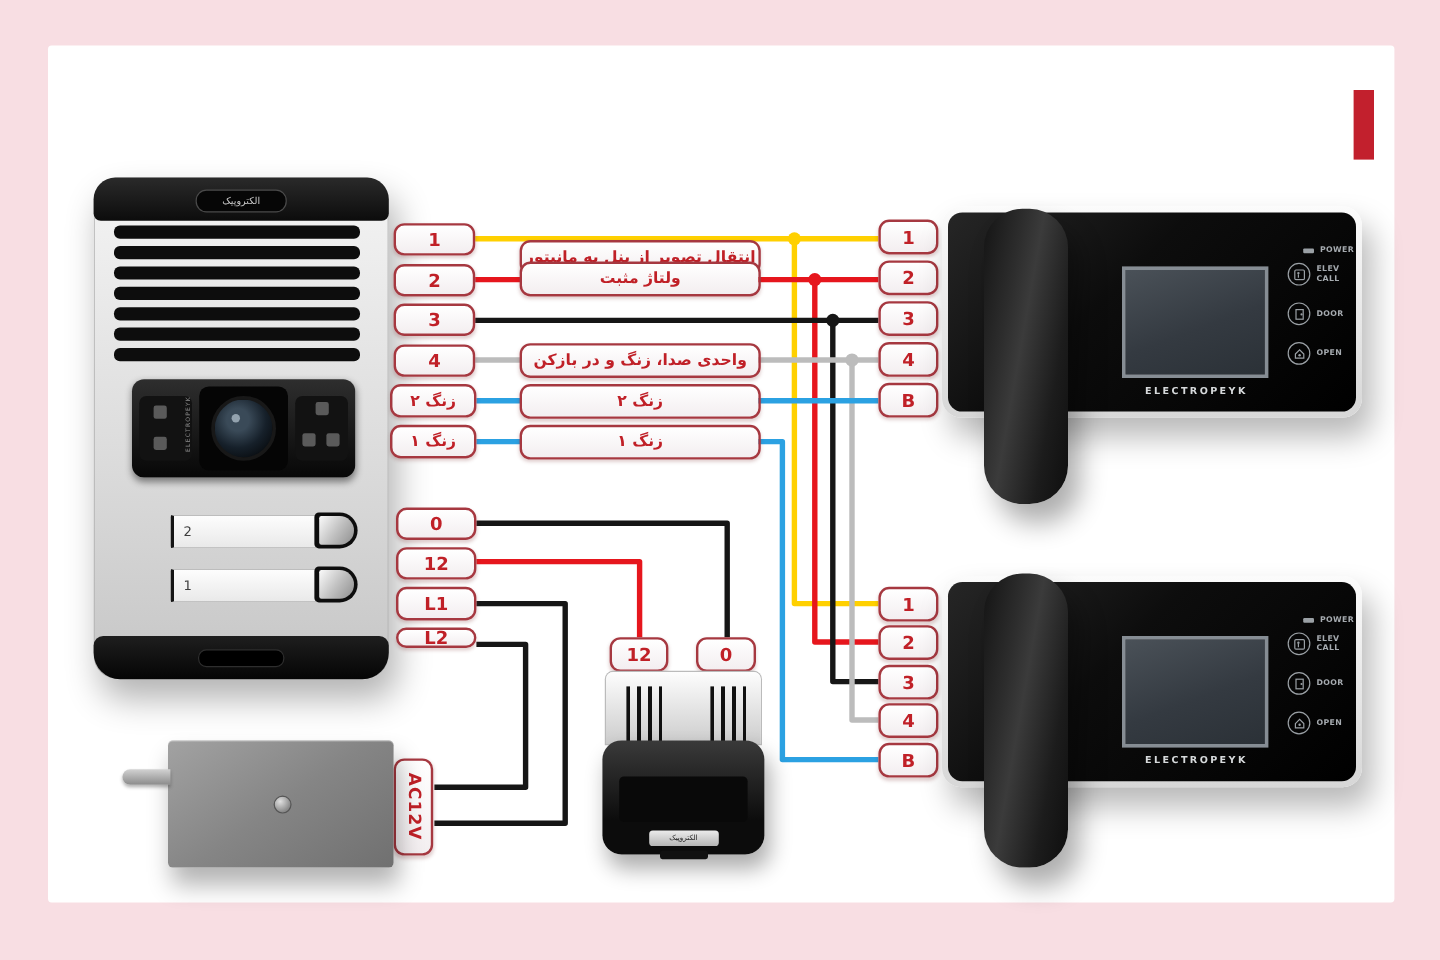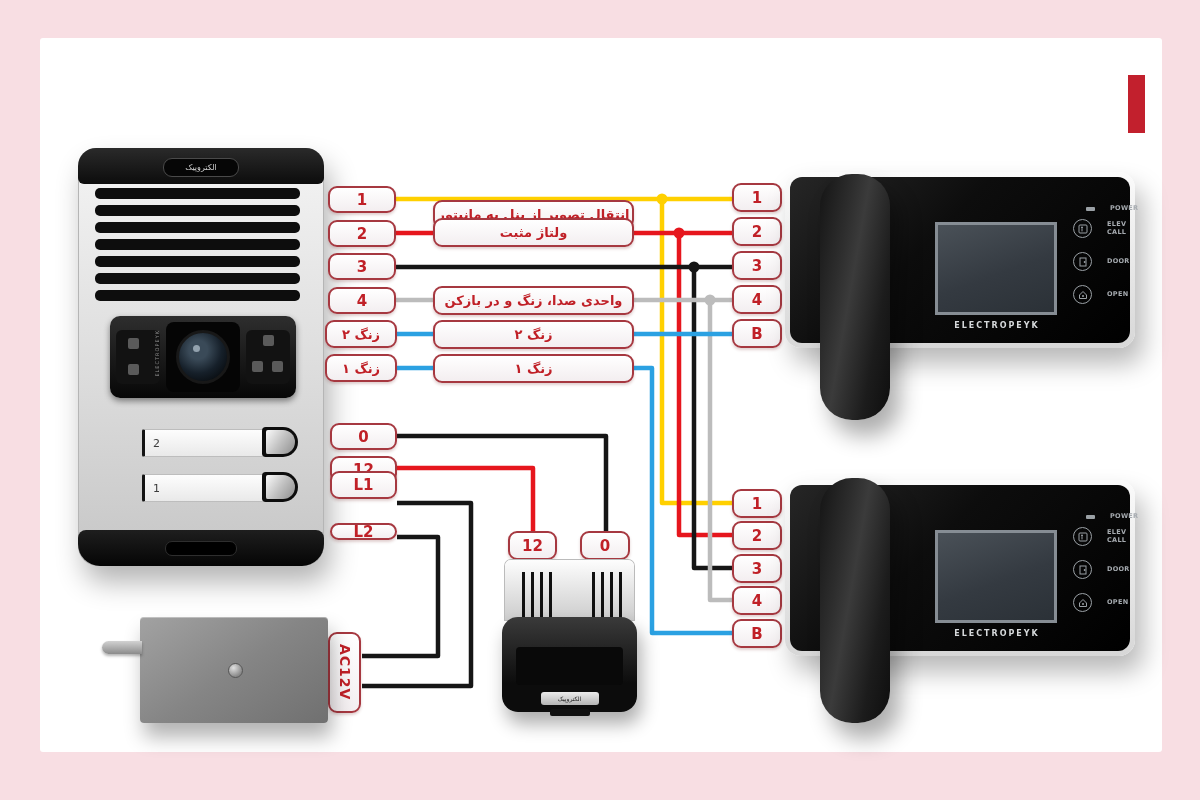--- a/index.html
+++ b/index.html
@@ -46,21 +46,21 @@
   .panel-cap-bot{position:absolute;left:0;bottom:0;width:100%;height:36px;background:linear-gradient(180deg,#1e1e1e,#050505);border-radius:8px 8px 22px 22px;}
   .panel-notch{position:absolute;left:50%;bottom:10px;transform:translateX(-50%);width:70px;height:13px;background:#000;border:1px solid #2e2e2e;border-radius:7px;}
 
   
   .monitor{position:absolute;width:350px;height:176px;z-index:2;background:linear-gradient(180deg,#fbfbfb,#d7d7d7);border-radius:16px;
            box-shadow:8px 16px 26px rgba(0,0,0,.28);}
   .mface{position:absolute;left:5px;top:5px;right:5px;bottom:5px;border-radius:12px;background:linear-gradient(135deg,#262626 0%,#0d0d0d 40%,#000 100%);}
   .mscreen{position:absolute;left:145px;top:45px;width:122px;height:93px;box-sizing:border-box;border:3px solid #868d94;
            background:linear-gradient(160deg,#4a5158 0%,#343a41 55%,#2b3137 100%);}
   .mbrand{position:absolute;left:147px;top:144px;width:120px;text-align:center;font-size:8px;font-weight:bold;letter-spacing:2px;color:#d6d9db;}
-  .mrow{position:absolute;display:flex;align-items:center;gap:15px;color:#a6abb0;justify-content:flex-end;}
+  .mrow{position:absolute;display:flex;align-items:center;gap:5px;color:#a6abb0;justify-content:flex-end;}
   .mtext{font-size:6.5px;font-weight:bold;letter-spacing:.3px;line-height:1.2;}
   .mled{width:9px;height:4px;background:#9aa0a5;border-radius:1px;}
   .mcirc{width:19px;height:19px;box-sizing:border-box;border:1.5px solid #9aa0a5;border-radius:50%;display:flex;align-items:center;justify-content:center;flex:none;}
   .handset{position:absolute;width:70px;z-index:3;border-radius:32px;
            background:linear-gradient(100deg,#141414 0%,#2d2d2d 30%,#3b3b3b 45%,#1c1c1c 75%,#0e0e0e 100%);
            box-shadow:10px 16px 22px rgba(0,0,0,.32);}
 
   
   .lock{position:absolute;left:140px;top:617px;width:188px;height:106px;z-index:2;border-radius:4px;
         background:linear-gradient(145deg,#a2a2a2 0%,#858585 50%,#707070 100%);
@@ -184,21 +184,21 @@
   <div class="tbox" style="left:732px;top:319px;width:50px;height:29px;">B</div>
 
   <div class="tbox" style="left:732px;top:489px;width:50px;height:29px;">1</div>
   <div class="tbox" style="left:732px;top:521px;width:50px;height:29px;">2</div>
   <div class="tbox" style="left:732px;top:554px;width:50px;height:29px;">3</div>
   <div class="tbox" style="left:732px;top:586px;width:50px;height:29px;">4</div>
   <div class="tbox" style="left:732px;top:619px;width:50px;height:29px;">B</div>
 
   <div class="tbox" style="left:330px;top:423px;width:67px;height:27px;">0</div>
   <div class="tbox" style="left:330px;top:456px;width:67px;height:27px;">12</div>
-  <div class="tbox" style="left:330px;top:471px;width:67px;height:28px;">L1</div>
+  <div class="tbox" style="left:330px;top:489px;width:67px;height:28px;">L1</div>
   <div class="tbox" style="left:330px;top:523px;width:67px;height:17px;">L2</div>
 
   <div class="tbox" style="left:508px;top:531px;width:49px;height:29px;">12</div>
   <div class="tbox" style="left:580px;top:531px;width:50px;height:29px;">0</div>
 
   <div class="tbox ac12v">
       <span>AC12V</span>
     </div>
 
   <div class="lock">

